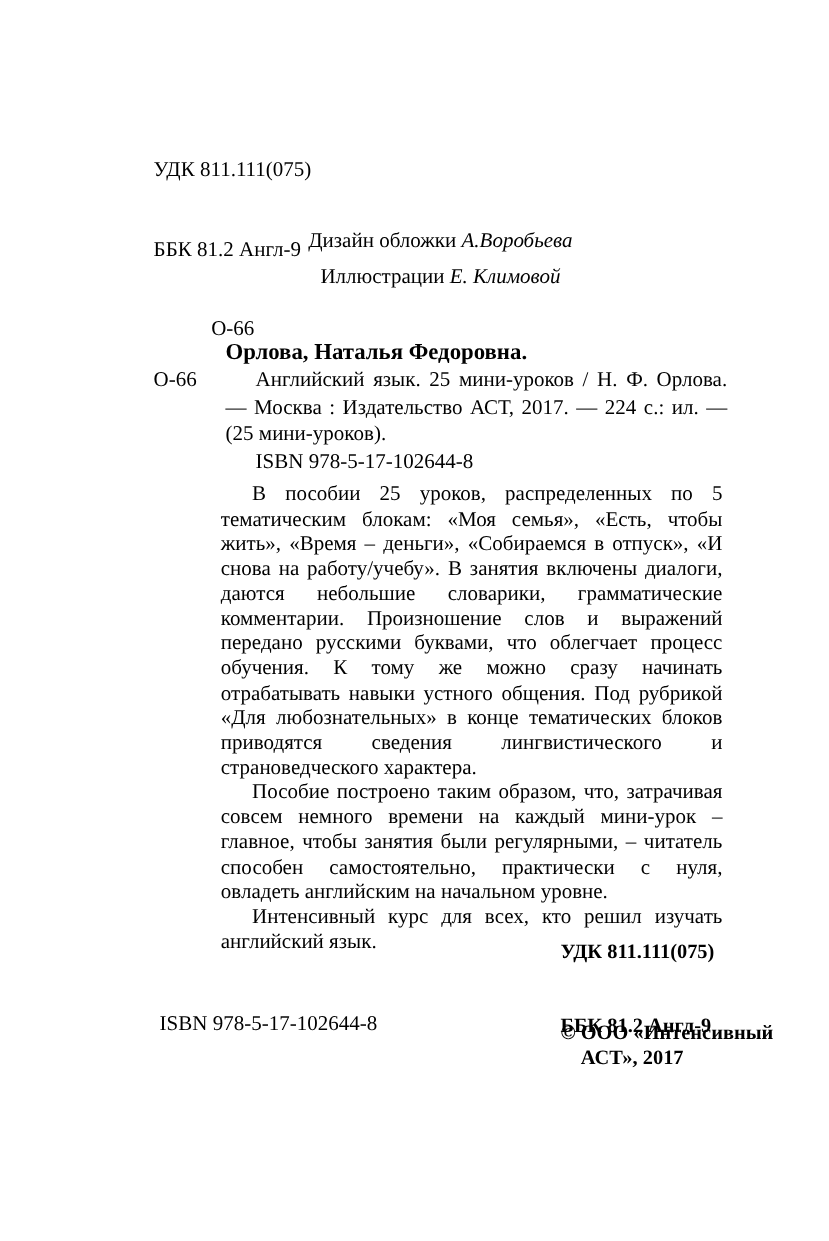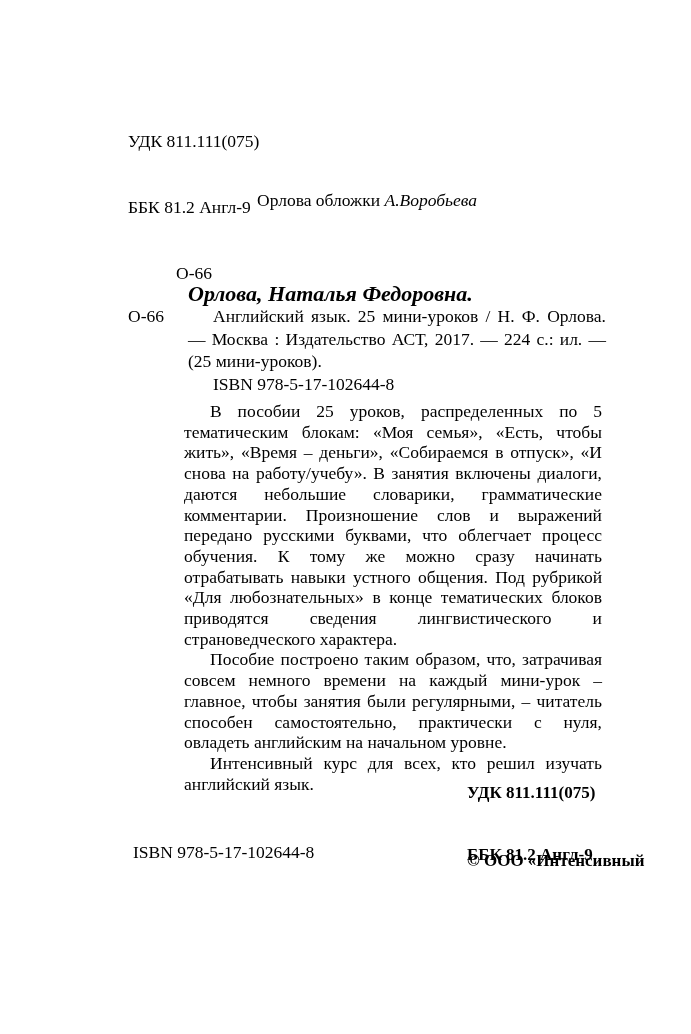--- a/index.html
+++ b/index.html
@@ -50,25 +50,24 @@
   }
 
   
   .record {
     position: absolute;
     left: 128px;
     top: 283px;
     width: 478px;
   }
   .record-author {
-    font-size: 22px;
+    font-size: 19px;
     font-weight: bold;
     line-height: 22px;
     padding-left: 60px;
-    font-style: italic;
   }
   .record-body {
     position: relative;
     font-size: 17.5px;
     line-height: 22.5px;
   }
   .record-sigla {
     position: absolute;
     left: 0px;
     top: 0px;
@@ -144,21 +143,22 @@
 
 <div class="page">
 
   <div class="udk-block">
     <div>УДК 811.111(075)</div>
     <div>ББК 81.2 Англ-9</div>
     <div class="udk-line-indent">О-66</div>
   </div>
 
   <div class="credits">
-    <div><span>Орлова обложки </span><span class="name">А.Воробьева</span></div>
+    <div><span>Дизайн обложки </span><span class="name">А.Воробьева</span></div>
+    <div><span>Иллюстрации </span><span class="name">Е. Климовой</span></div>
   </div>
 
   <div class="record">
     <div class="record-author">Орлова, Наталья Федоровна.</div>
     <div class="record-body">
       <span class="record-sigla">О-66</span>
       <div class="record-text">Английский язык. 25 мини-уроков / Н. Ф. Орлова. — Москва : Издательство АСТ, 2017. — 224 с.: ил. — (25 мини-уроков).</div>
     </div>
     <div class="record-isbn">ISBN 978-5-17-102644-8</div>
   </div>
@@ -168,18 +168,18 @@
     <p>Пособие построено таким образом, что, затрачивая совсем немного времени на каждый мини-урок – главное, чтобы занятия были регулярными, – читатель способен самостоятельно, практически с нуля, овладеть английским на начальном уровне.</p>
     <p>Интенсивный курс для всех, кто решил изучать английский язык.</p>
   </div>
 
   <div class="footer-codes">
     <div>УДК 811.111(075)</div>
     <div>ББК 81.2 Англ-9</div>
   </div>
 
   <div class="copyright">
-    <div><span>© ООО «Интенсивный</span></div>
+    <div><span>© ООО «Интенсивный</span><span class="cont">АСТ», 2017</span></div>
   </div>
 
   <div class="isbn-bottom">ISBN 978-5-17-102644-8</div>
 
 </div>
 
 </body></html>

